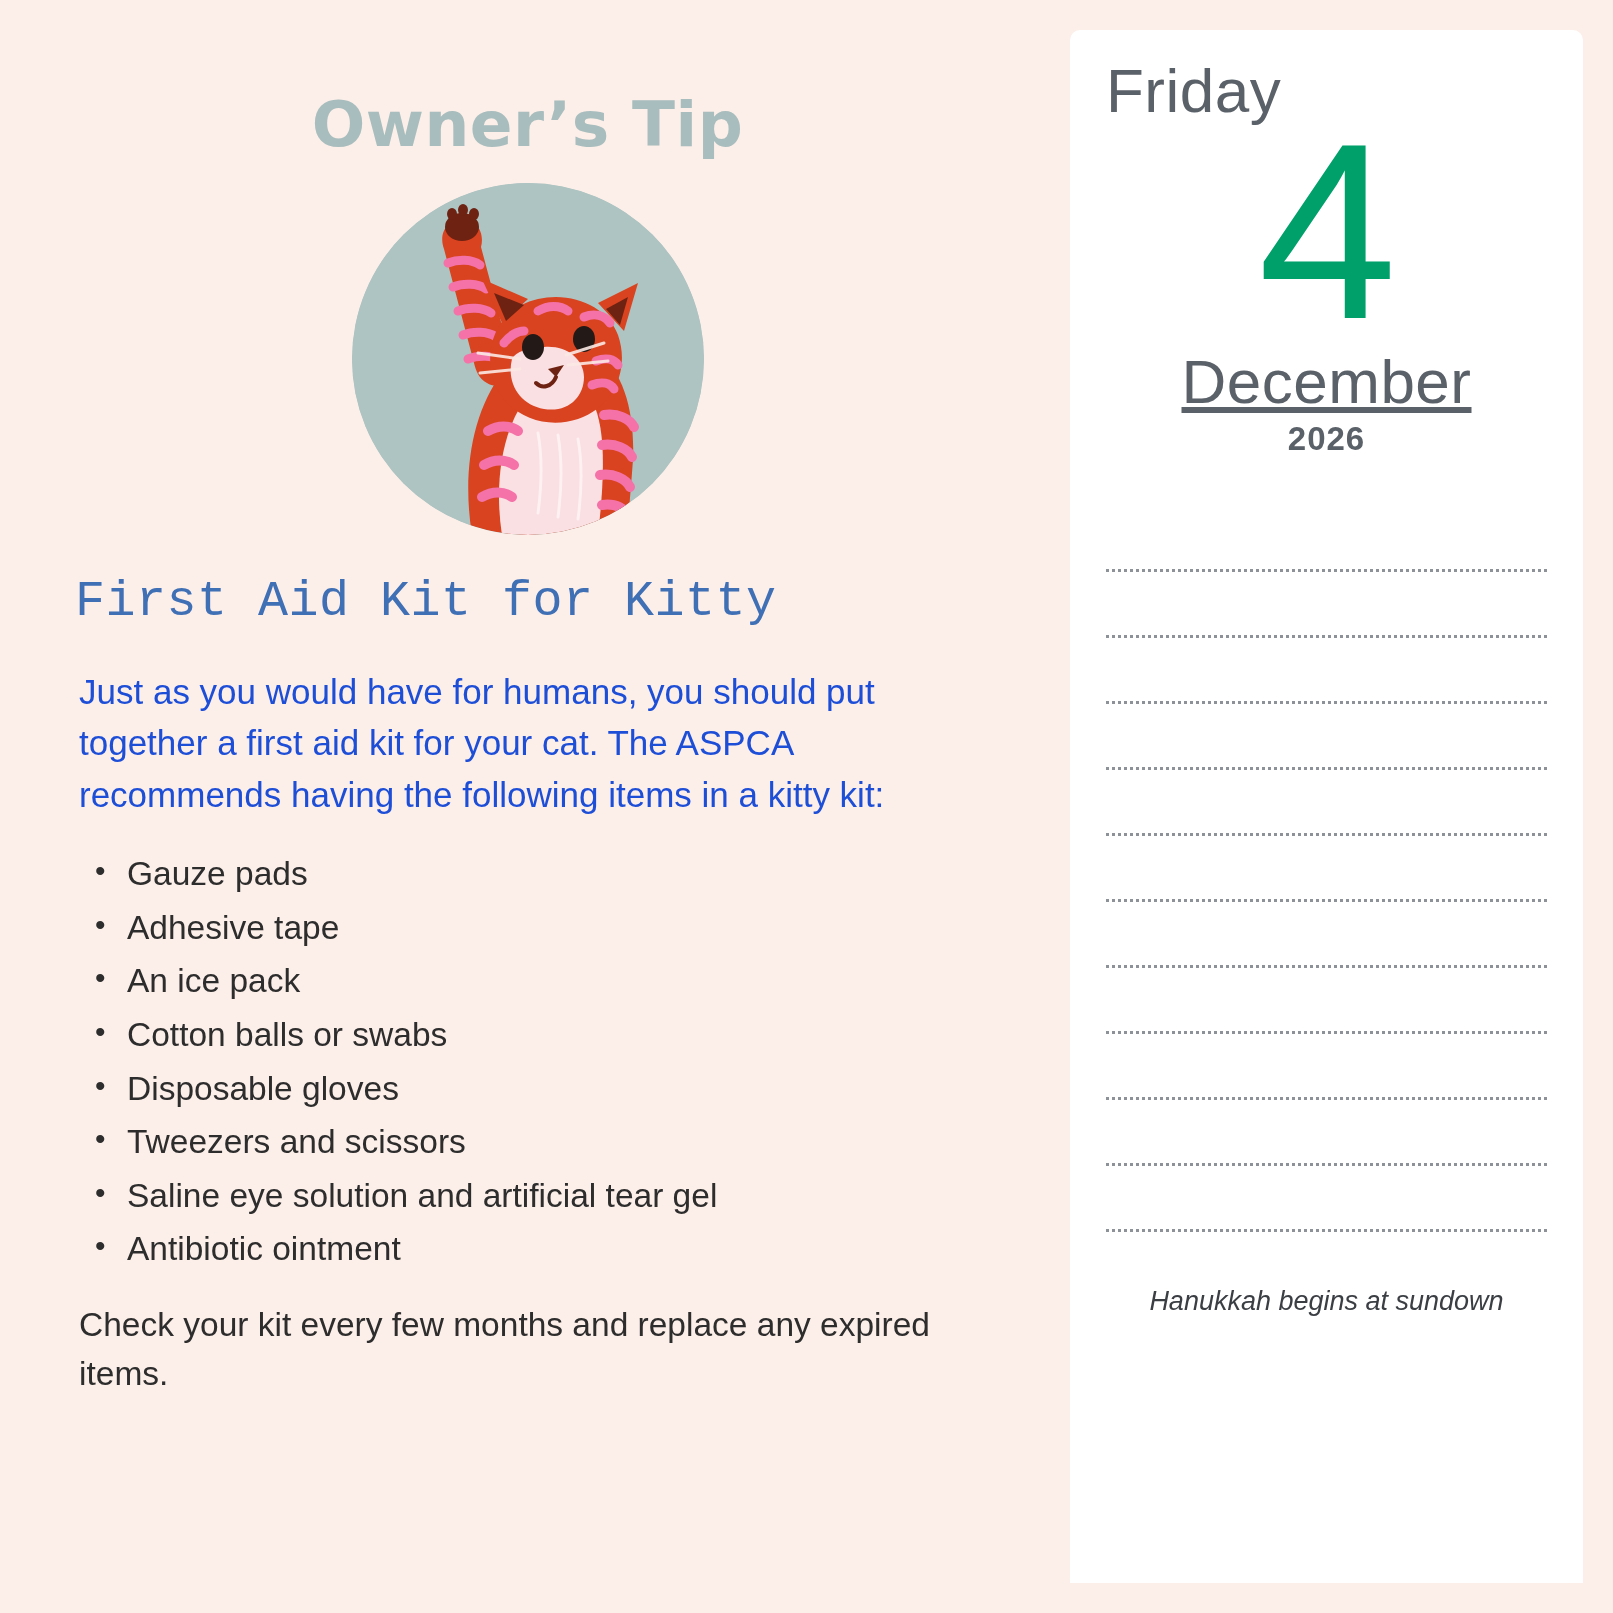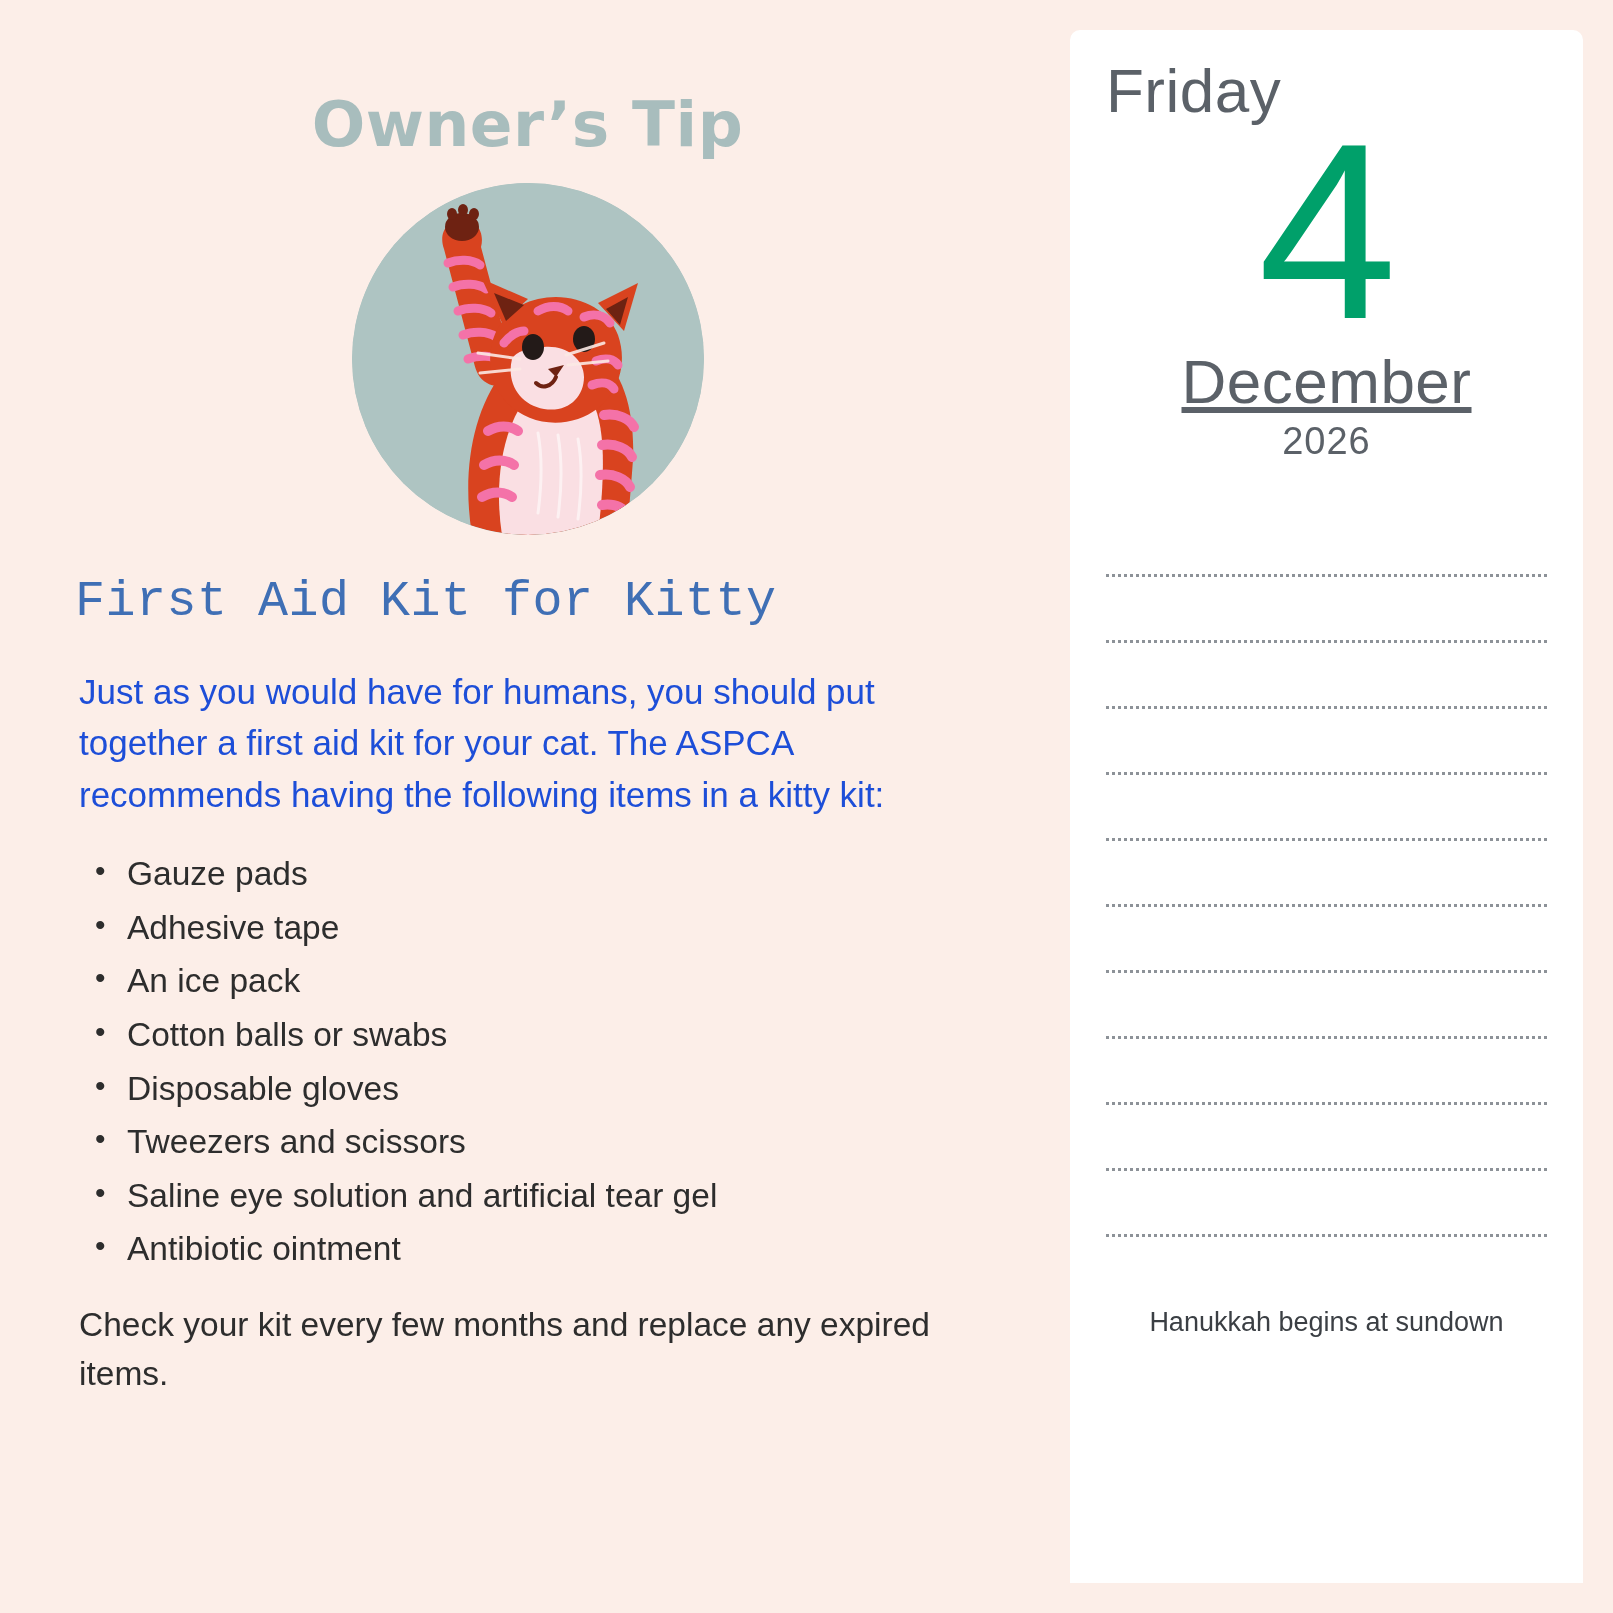--- a/index.html
+++ b/index.html
@@ -145,41 +145,43 @@
     font-size: 62px;
     color: #5b6168;
     line-height: 1.05;
     margin-top: 2px;
     letter-spacing: 0.5px;
     text-decoration: underline;
   }
   .year {
     text-align: center;
     font-family: "Liberation Sans", sans-serif;
-    font-size: 38px;
+    font-size: 33px;
     color: #5b6168;
     margin-top: 6px;
     letter-spacing: 1px;
+    font-weight: bold;
   }
 
   .lines {
     margin-top: 48px;
   }
   .note-line {
     height: 63px;
     border-bottom: 3px dotted #8d9298;
   }
   .note-line:last-child { }
 
   .holiday {
     text-align: center;
     font-family: "Liberation Sans", sans-serif;
     font-size: 27px;
     color: #3b3f44;
-    margin-top: 70px;
+    margin-top: 54px;
+    font-style: italic;
   }
 </style>
 </head>
 <body>
 
 <div class="page">
 
   <div class="left">
 
     <div class="owners-tip">Owner’s Tip</div>

